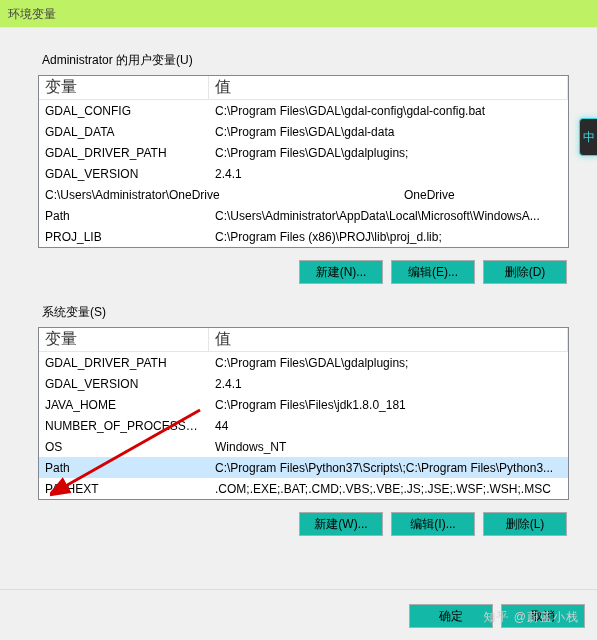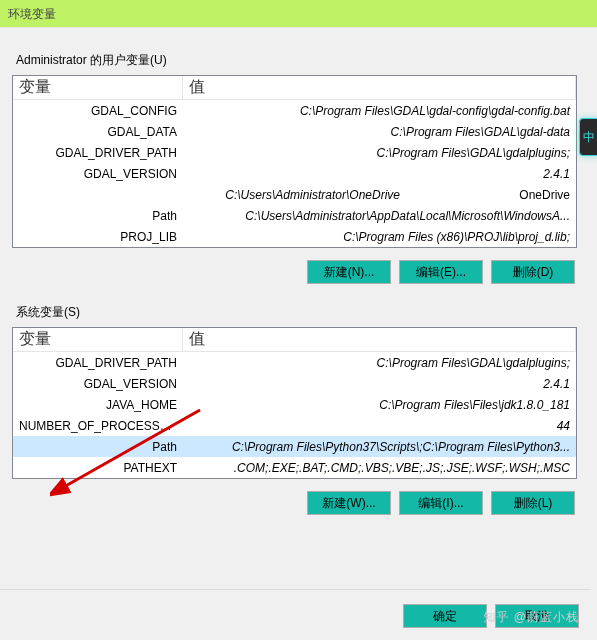--- a/index.html
+++ b/index.html
@@ -16,21 +16,22 @@
       background: #bef264;
       height: 28px;
       line-height: 28px;
       padding-left: 8px;
       color: #444;
       font-size: 12px;
       border-bottom: 1px solid #e5e5e5;
     }
     .dialog {
       background: #f0f0f0;
-      padding: 10px 20px 0 12px;
+      padding: 10px 28px 0 12px;
+      margin-left: 26px;
     }
     .group-label {
       color: #000;
       font-size: 12px;
       margin: 14px 0 6px 4px;
     }
     .listbox {
       background: #fff;
       border: 1px solid #828790;
       width: 100%;
@@ -58,24 +59,23 @@
       display: flex;
       height: 21px;
       align-items: center;
       color: #000;
     }
     .row .cell {
       padding: 0 6px;
       white-space: nowrap;
       overflow: hidden;
       text-overflow: ellipsis;
-      text-align: right;
     }
     .row .c1 { width: 170px; flex-shrink: 0; }
-    .row .c2 { flex: 1; font-style: italic; }
+    .row .c2 { flex: 1; }
     .row.sel {
       background: #cce8ff;
     }
     .btnrow {
       display: flex;
       justify-content: flex-end;
       gap: 8px;
       padding: 12px 2px 6px 2px;
     }
     .btn {
@@ -89,21 +89,21 @@
       padding: 0 10px;
     }
     .footer {
       border-top: 1px solid #dcdcdc;
       padding: 14px 12px 12px 12px;
       display: flex;
       justify-content: flex-end;
       gap: 8px;
       background: #f0f0f0;
       position: absolute;
-      bottom: 0; left: 0; right: 6px;
+      bottom: 0; left: 0; right: 0;
     }
     .side-tab {
       position: absolute;
       right: -2px;
       top: 118px;
       width: 20px;
       height: 38px;
       background: #2a2a2a;
       border: 1px solid #3ad6e0;
       border-radius: 4px 0 0 4px;
@@ -194,20 +194,24 @@
           <div class="cell c2">2.4.1</div>
         </div>
         <div class="row">
           <div class="cell c1">JAVA_HOME</div>
           <div class="cell c2">C:\Program Files\Files\jdk1.8.0_181</div>
         </div>
         <div class="row">
           <div class="cell c1">NUMBER_OF_PROCESSORS</div>
           <div class="cell c2">44</div>
         </div>
+        <div class="row">
+          <div class="cell c1">OS</div>
+          <div class="cell c2">Windows_NT</div>
+        </div>
         <div class="row sel">
           <div class="cell c1">Path</div>
           <div class="cell c2">C:\Program Files\Python37\Scripts\;C:\Program Files\Python3...</div>
         </div>
         <div class="row">
           <div class="cell c1">PATHEXT</div>
           <div class="cell c2">.COM;.EXE;.BAT;.CMD;.VBS;.VBE;.JS;.JSE;.WSF;.WSH;.MSC</div>
         </div>
       </div>
   </div>

